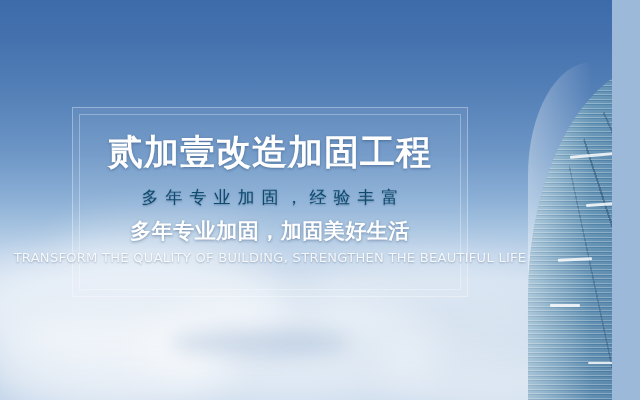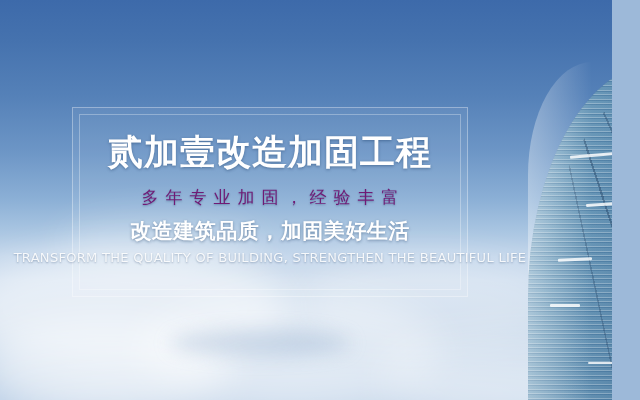--- a/index.html
+++ b/index.html
@@ -119,21 +119,21 @@
 
   .headline{
     margin-top:23px;
     font-size:35px;line-height:42px;font-weight:bold;color:#ffffff;
     letter-spacing:1px;
     text-shadow:0 1px 3px rgba(25,55,95,.45);
     white-space:nowrap;
   }
   .subline{
     margin-top:13px;
-    font-size:17px;line-height:22px;font-weight:normal;color:#701a75;
+    font-size:17px;line-height:22px;font-weight:normal;color:#0c4a6e;
     letter-spacing:7px;text-indent:7px;
     text-shadow:0 1px 2px rgba(25,55,95,.4);
     white-space:nowrap;
   }
   .tagline{
     margin-top:10px;
     font-size:21px;line-height:26px;font-weight:bold;color:#ffffff;
     letter-spacing:0.5px;
     text-shadow:0 1px 3px rgba(25,55,95,.45);
     white-space:nowrap;
@@ -177,18 +177,18 @@
       <div class="glint g7"></div>
 
     </div>
   </div>
 
   <div class="panel">
     <div class="panel-inner"></div>
     <div class="panel-content">
       <div class="headline">贰加壹改造加固工程</div>
       <div class="subline">多年专业加固，经验丰富</div>
-      <div class="tagline">改造建筑品质，加固美好生活</div>
+      <div class="tagline">多年专业加固，加固美好生活</div>
       <div class="english">TRANSFORM THE QUALITY OF BUILDING, STRENGTHEN THE BEAUTIFUL LIFE</div>
     </div>
   </div>
 
 </div>
 
 </body></html>

